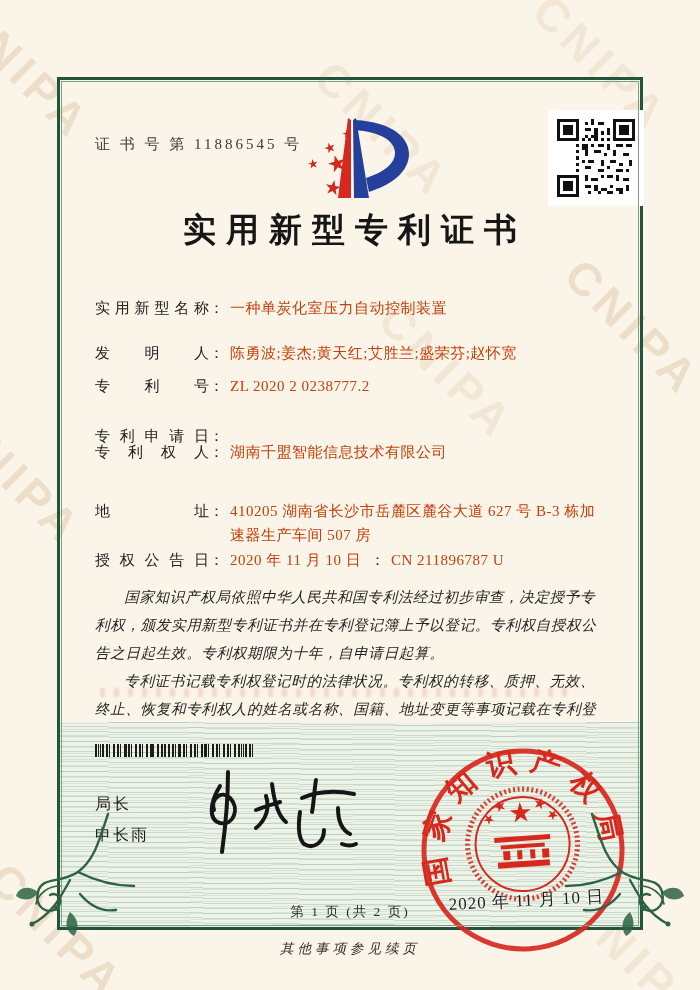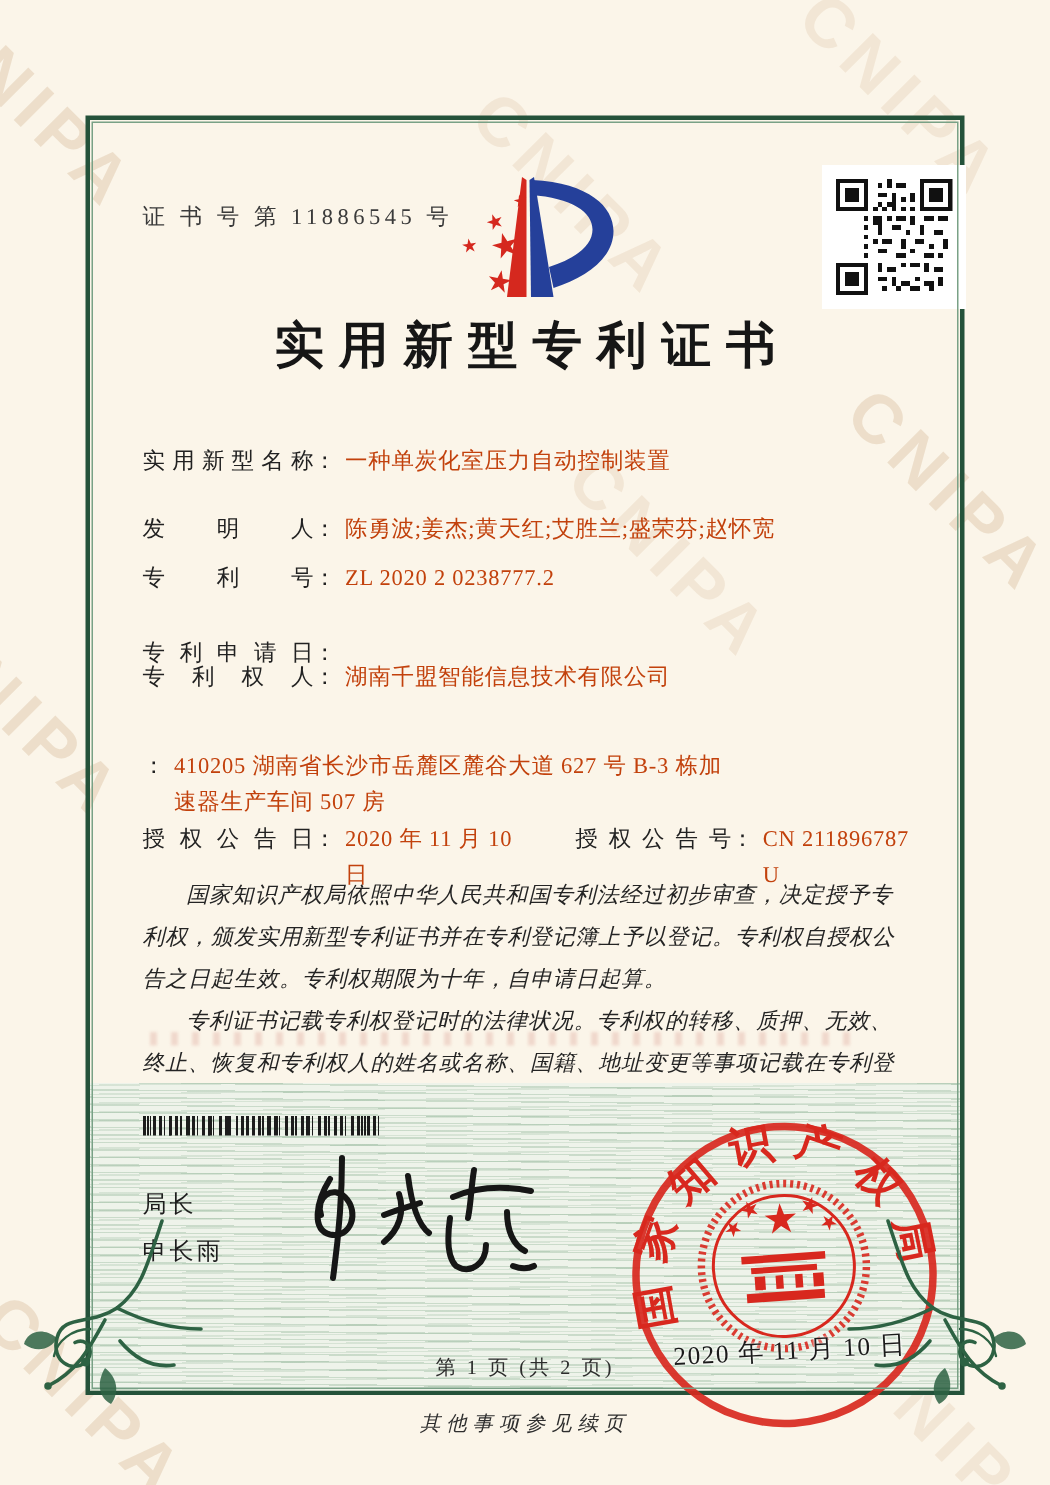--- a/index.html
+++ b/index.html
@@ -181,28 +181,28 @@
     <div class="row" style="top:344px;">
       <span class="lbl">专利申请日</span>
         <span class="colon">：</span>
     </div>
     <div class="row" style="top:360px;align-items:center;">
       <span class="lbl">专利权人</span>
         <span class="colon">：</span>
       <span class="val">湖南千盟智能信息技术有限公司</span>
     </div>
     <div class="row" style="top:419px;">
+      <span class="lbl">地址</span>
         <span class="colon">：</span>
       <span class="val addr">410205 湖南省长沙市岳麓区麓谷大道 627 号 B-3 栋加速器生产车间 507 房</span>
     </div>
     <div class="row row2" style="top:468px;">
       <span class="lbl">授权公告日</span>
         <span class="colon">：</span>
       <span class="val" style="width:140px;">2020 年 11 月 10 日</span>
-      <span class="lbl2" style="margin-left:28px;">授权公告号</span>
         <span class="colon">：</span>
       <span class="val">CN 211896787 U</span>
     </div>
 
     <div class="paras">
       <p>国家知识产权局依照中华人民共和国专利法经过初步审查，决定授予专利权，颁发实用新型专利证书并在专利登记簿上予以登记。专利权自授权公告之日起生效。专利权期限为十年，自申请日起算。</p>
       <p>专利证书记载专利权登记时的法律状况。专利权的转移、质押、无效、终止、恢复和专利权人的姓名或名称、国籍、地址变更等事项记载在专利登记簿上。</p>
     </div>
 
     <div class="security-dots"></div>

